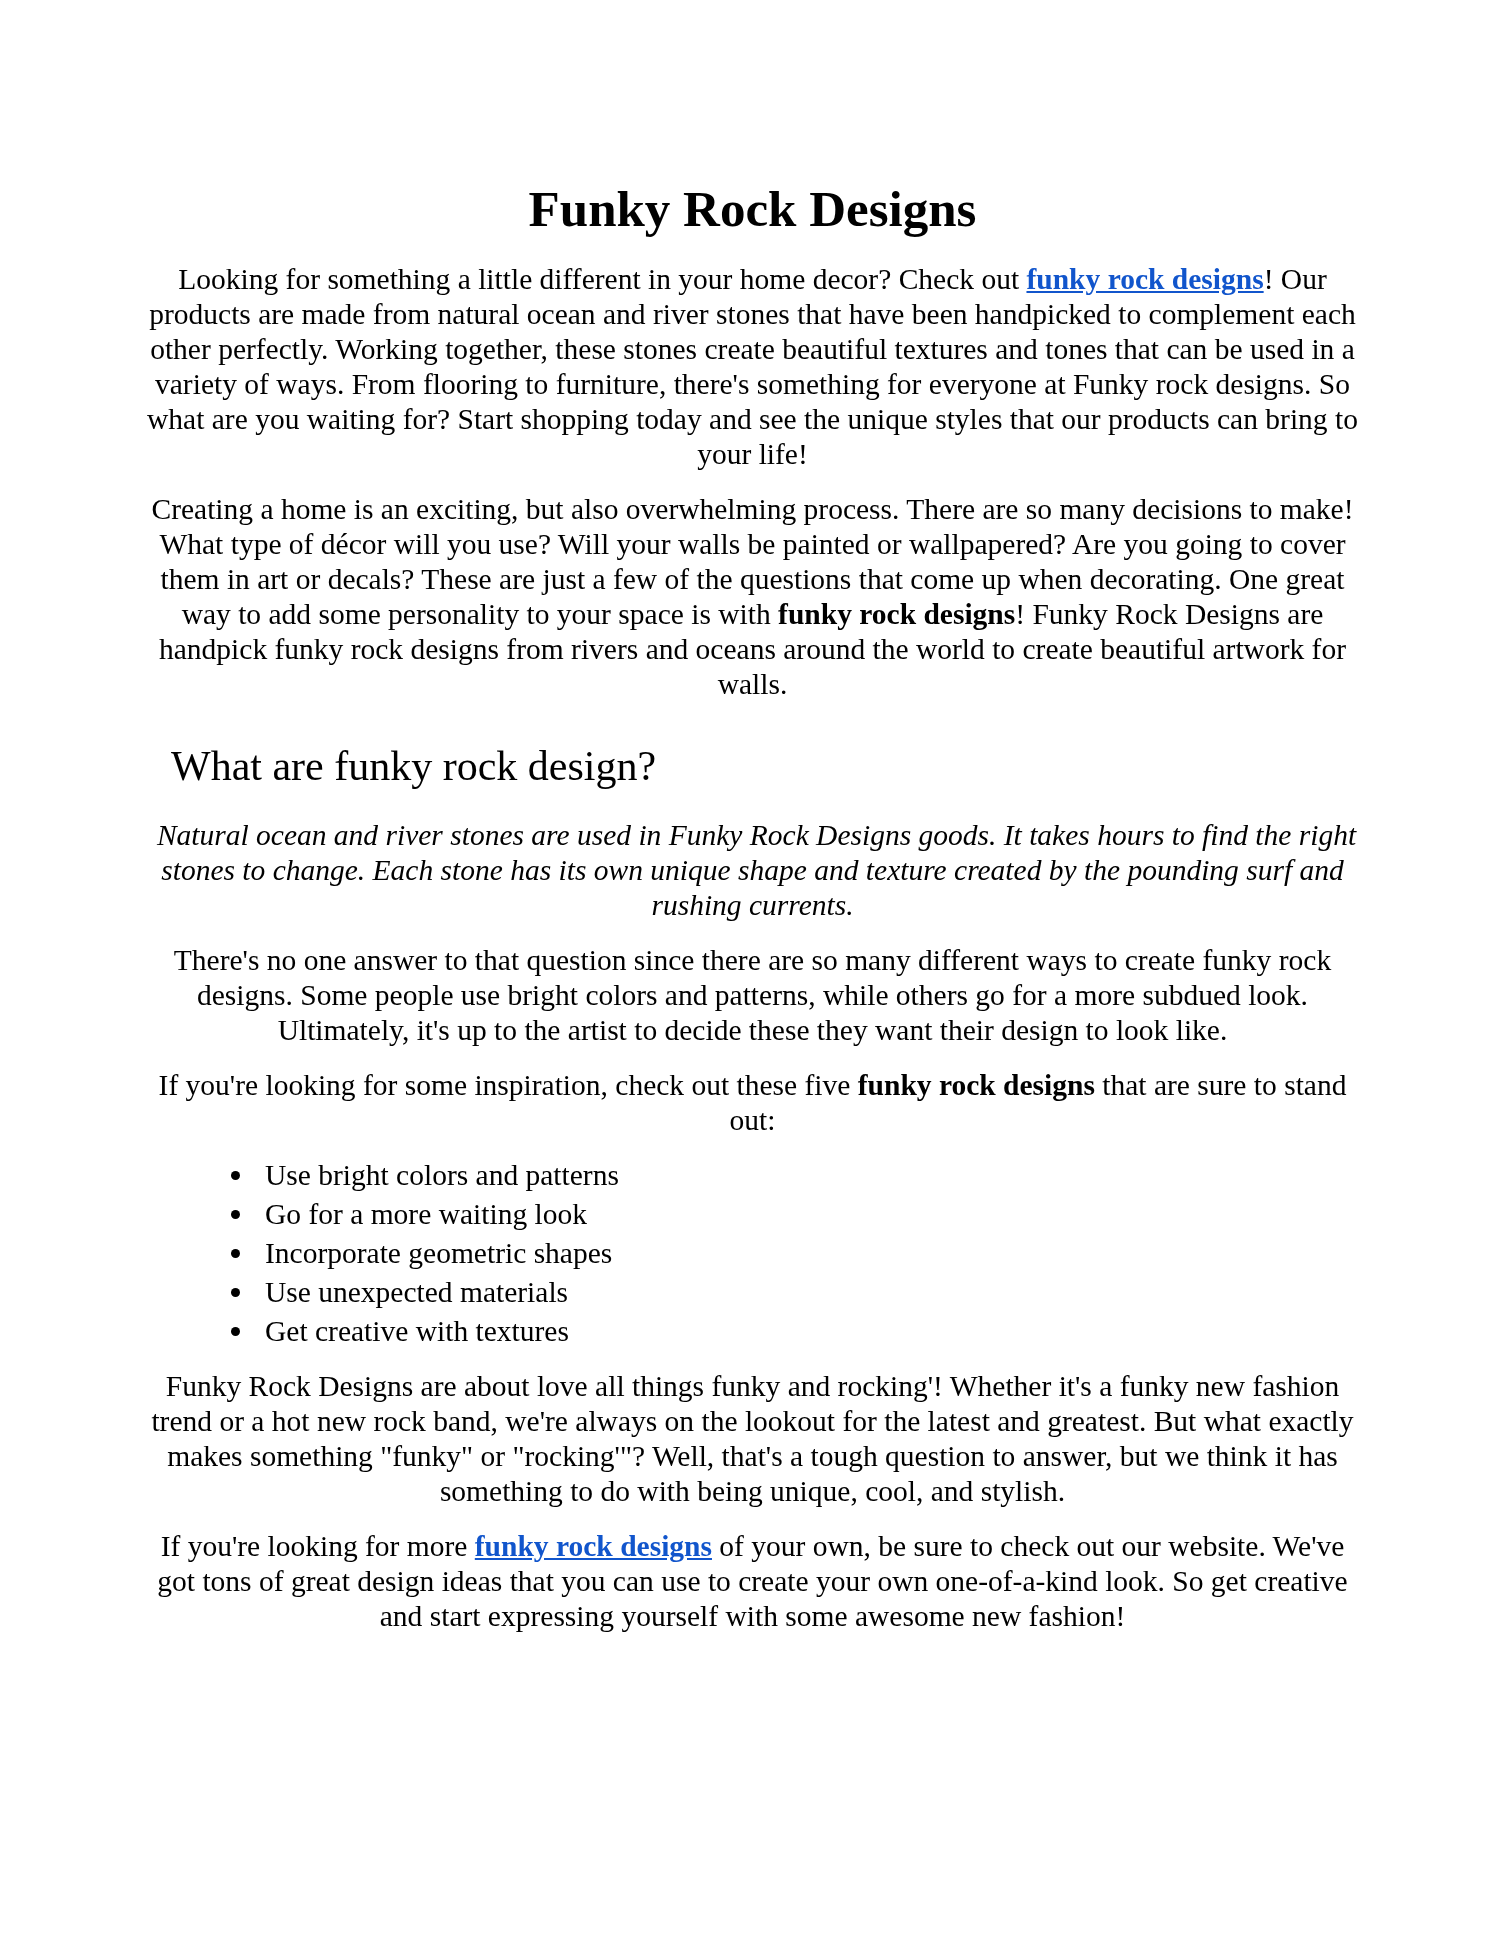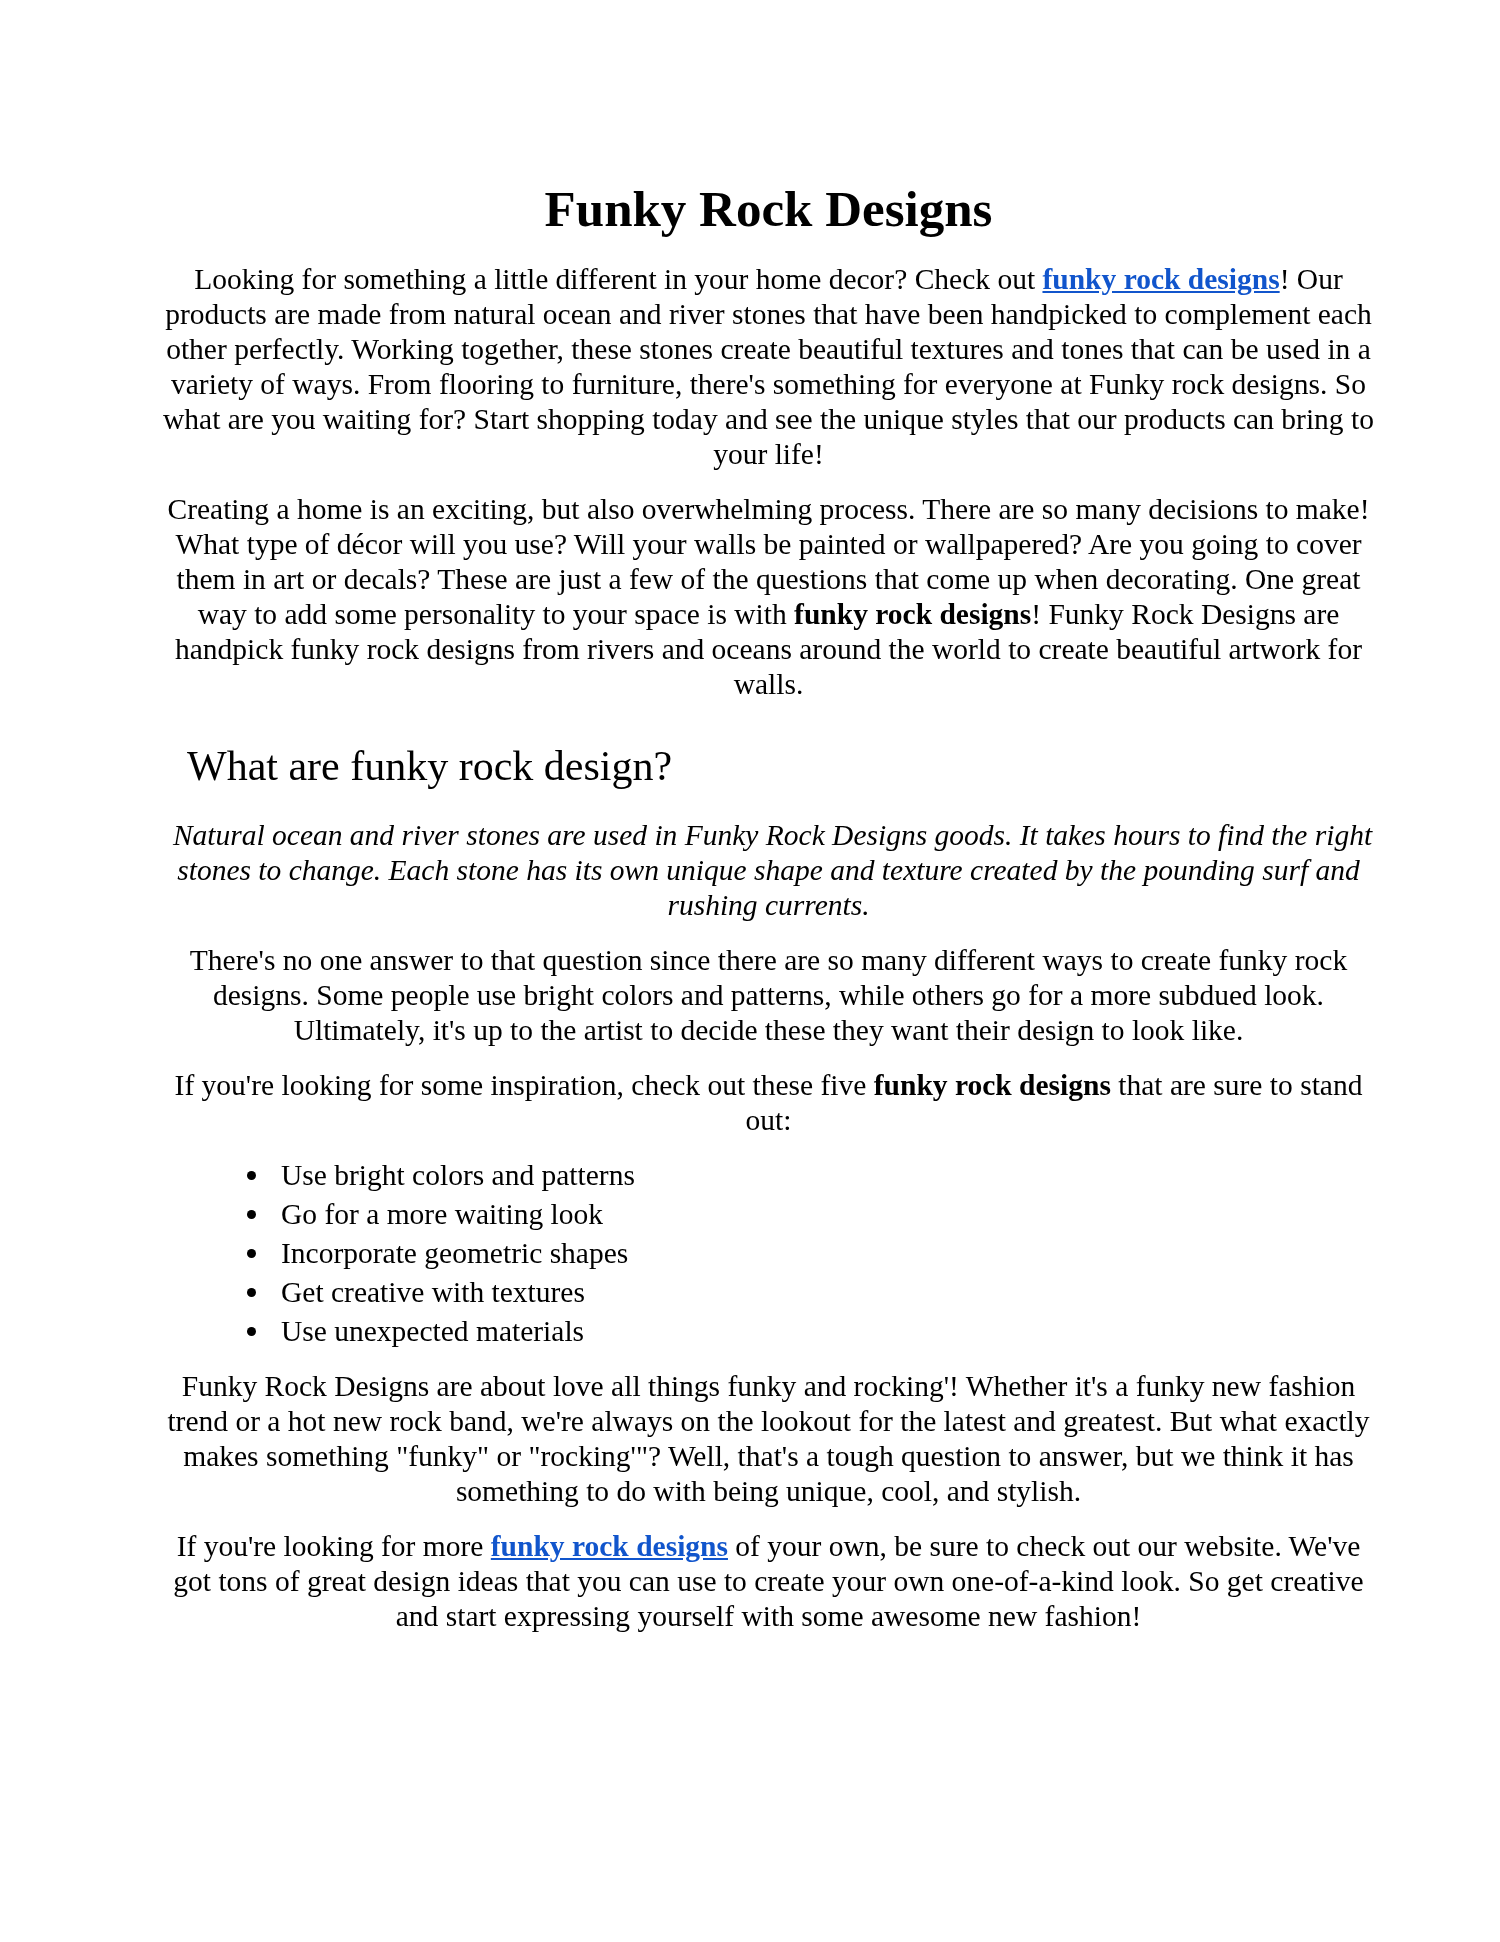--- a/index.html
+++ b/index.html
@@ -9,21 +9,21 @@
     width: 1500px; height: 1942px;
     background: var(--page-bg);
     overflow: hidden;
     font-family: "Liberation Serif", "DejaVu Serif", serif;
     color: var(--text-color);
   }
   .page {
     width: 1500px; height: 1942px;
     padding: 180px 140px 0 145px;
   }
-  .content { width: 1215px; font-size: 29.5px; line-height: 35px; margin-left: 16px; }
+  .content { width: 1215px; font-size: 29.5px; line-height: 35px; }
   h1.doc-title {
     font-size: 51px; line-height: 58px; font-weight: bold;
     text-align: center; margin: 0 0 24px 0;
   }
   h2.section-heading {
     font-size: 42px; line-height: 49px; font-weight: normal;
     margin: 40px 0 27px 0; text-indent: 26px;
   }
   p { margin: 0 0 20px 0; text-align: center; }
   p.leading-space { text-indent: 8px; font-style: italic; }
@@ -45,19 +45,19 @@
     <p><span>Looking for something a little different in your home decor? Check out </span><a class="doclink" href="#">funky rock designs</a><span>! Our products are made from natural ocean and river stones that have been handpicked to complement each other perfectly. Working together, these stones create beautiful textures and tones that can be used in a variety of ways. From flooring to furniture, there's something for everyone at Funky rock designs. So what are you waiting for? Start shopping today and see the unique styles that our products can bring to your life!</span></p>
     <p><span>Creating a home is an exciting, but also overwhelming process. There are so many decisions to make! What type of décor will you use? Will your walls be painted or wallpapered? Are you going to cover them in art or decals? These are just a few of the questions that come up when decorating. One great way to add some personality to your space is with </span><strong>funky rock designs</strong><span>! Funky Rock Designs are handpick funky rock designs from rivers and oceans around the world to create beautiful artwork for walls.</span></p>
     <h2 class="section-heading">What are funky rock design?</h2>
     <p class="leading-space"><span>Natural ocean and river stones are used in Funky Rock Designs goods. It takes hours to find the right stones to change. Each stone has its own unique shape and texture created by the pounding surf and rushing currents.</span></p>
     <p><span>There's no one answer to that question since there are so many different ways to create funky rock designs. Some people use bright colors and patterns, while others go for a more subdued look. Ultimately, it's up to the artist to decide these they want their design to look like.</span></p>
     <p><span>If you're looking for some inspiration, check out these five </span><strong>funky rock designs</strong><span> that are sure to stand out:</span></p>
     <ul class="bullets">
         <li>Use bright colors and patterns</li>
         <li>Go for a more waiting look</li>
         <li>Incorporate geometric shapes</li>
+        <li>Use unexpected materials</li>
         <li>Get creative with textures</li>
-        <li>Use unexpected materials</li>
       </ul>
     <p><span>Funky Rock Designs are about love all things funky and rocking'! Whether it's a funky new fashion trend or a hot new rock band, we're always on the lookout for the latest and greatest. But what exactly makes something "funky" or "rocking'"? Well, that's a tough question to answer, but we think it has something to do with being unique, cool, and stylish.</span></p>
     <p><span>If you're looking for more </span><a class="doclink" href="#">funky rock designs</a><span> of your own, be sure to check out our website. We've got tons of great design ideas that you can use to create your own one-of-a-kind look. So get creative and start expressing yourself with some awesome new fashion!</span></p>
   </div>
 </div>
 
 </body></html>

